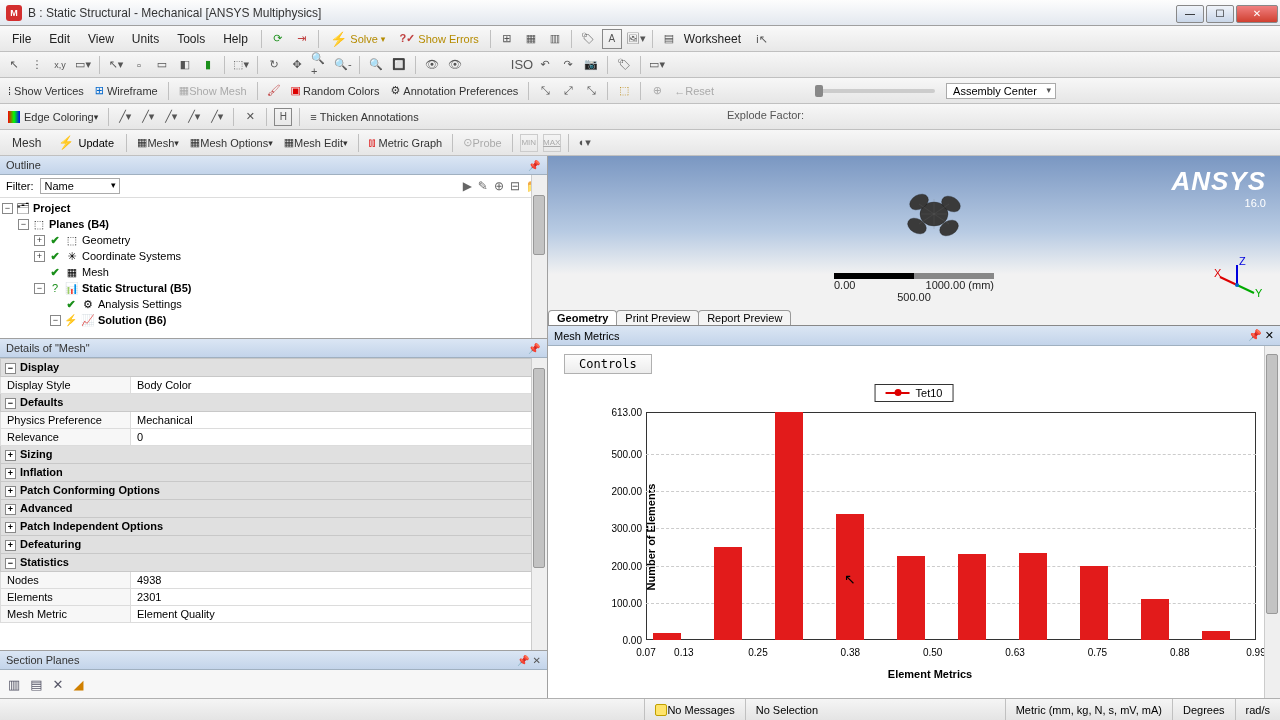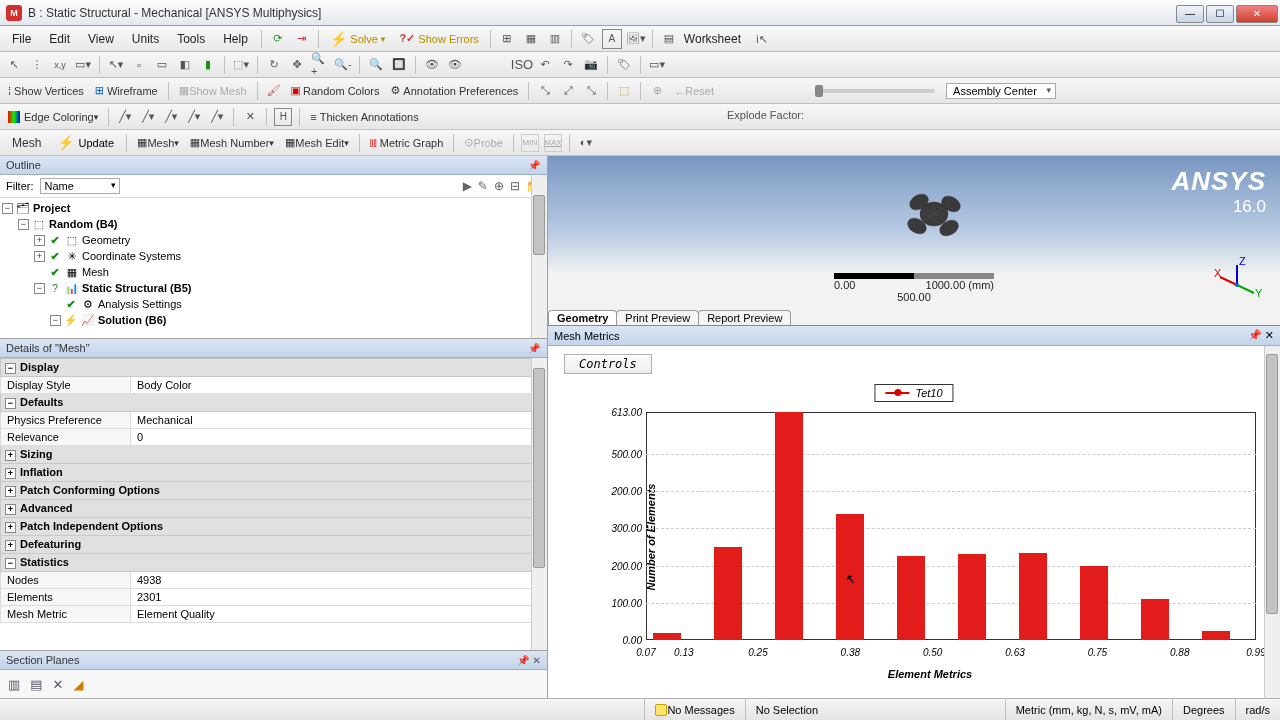--- a/index.html
+++ b/index.html
@@ -77,32 +77,32 @@
 
 
 .section-planes { border-top:1px solid #a0a0a0;}
 .sp-body{ background:#f7f7f7; height:28px; display:flex; align-items:center; gap:10px; padding:0 8px;}
 .sp-body .ticon{ font-size:13px; color:#556; cursor:pointer;}
 
 
 .viewport { height:170px; background: linear-gradient(#7a97c2 0%, #b8cbe3 45%, #f2f2f2 70%, #f2f2f2 100%); position:relative; border-bottom:1px solid #888;}
 .ansys-logo { position:absolute; right:14px; top:10px; text-align:right; color:#fff; }
 .ansys-logo .big{ font-size:26px; font-weight:bold; letter-spacing:1px; font-style:italic;}
-.ansys-logo .ver{ font-size:17px; }
+.ansys-logo .ver{ font-size:11px; }
 .triad { position:absolute; right:18px; bottom:20px; width:50px; height:50px;}
 .scalebar { position:absolute; left:50%; transform:translateX(-50%); bottom:22px; text-align:center; font-size:11px; color:#222;}
 .scalebar .bar{ width:160px; height:6px; background:linear-gradient(to right,#000 50%,#888 50%); margin:2px auto;}
 .model-blob { position:absolute; left:48%; top:28px; width:70px; height:60px; }
 .view-tabs { position:absolute; left:0; right:0; bottom:0; height:20px; display:flex; align-items:flex-end; background:transparent;}
 .vtab { background:#f4f4f4; border:1px solid #999; border-bottom:none; border-radius:4px 4px 0 0; padding:1px 8px; margin-right:-1px; font-size:11px; cursor:pointer;}
 .vtab.active{ background:#fff; font-weight:bold;}
 
 
 .metrics-header { background:linear-gradient(#dbe6f4,#c3d4ea); padding:3px 6px; display:flex; justify-content:space-between; align-items:center; border-bottom:1px solid #a0b0c0;}
-.metrics-body { flex:1; background:#fff; position:relative; overflow:hidden;font-style:italic;}
+.metrics-body { flex:1; background:#fff; position:relative; overflow:hidden;}
 .controls-btn { display:inline-block; border:1px solid #b0b0b0; background:linear-gradient(#fdfdfd,#ececec); padding:2px 14px; margin:8px 0 0 16px; font-family:monospace; font-size:12px; cursor:pointer;}
 .legend { position:absolute; left:50%; transform:translateX(-50%); top:38px; border:1px solid #333; padding:2px 10px; display:flex; align-items:center; gap:6px; background:#fff; font-size:11px;}
 .legend .swatch{ width:24px; height:2px; background:#d00; position:relative;}
 .legend .swatch::before{content:"";position:absolute;left:9px;top:-3px;width:7px;height:7px;background:#d00;border-radius:50%;}
 
 
 .chart { position:absolute; left:56px; right:24px; top:66px; bottom:36px; }
 .chart .plot { position:absolute; left:42px; right:0; top:0; bottom:22px; border:1px solid #333;}
 .chart .ylabel{ position:absolute; left:-6px; top:50%; transform:translateY(-50%) rotate(-90deg); font-weight:bold; font-size:11px; white-space:nowrap;}
 .chart .xlabel{ position:absolute; left:0; right:0; bottom:-18px; text-align:center; font-weight:bold; font-size:11px;}
@@ -269,21 +269,21 @@
       <span class="bolt">⚡</span>
       <span>Update</span>
     </div>
   <div class="sep"></div>
   <div class="tlabel dropdown-arrow">
       <span>▦ </span>
       <span>Mesh</span>
     </div>
   <div class="tlabel dropdown-arrow">
       <span>▦ </span>
-      <span>Mesh Number</span>
+      <span>Mesh Options</span>
     </div>
   <div class="tlabel dropdown-arrow">
       <span>▦ </span>
       <span>Mesh Edit</span>
     </div>
   <div class="sep"></div>
   <div class="tlabel">
       <span style="color:#d00;margin-right:3px;">⫾⫾</span>
       <span>Metric Graph</span>
     </div>
@@ -321,21 +321,21 @@
       </div>
       <div class="tree">
         <div class="tree-row ind0 bold">
             <span class="exp">−</span>
             <span class="icon">🗂</span>
             <span class="label">Project</span>
           </div>
         <div class="tree-row ind1 bold">
             <span class="exp">−</span>
             <span class="icon">⬚</span>
-            <span class="label">Random (B4)</span>
+            <span class="label">Planes (B4)</span>
           </div>
         <div class="tree-row ind2">
             <span class="exp">+</span>
             <span class="icon chk">✔</span>
             <span class="icon">⬚</span>
             <span class="label">Geometry</span>
           </div>
         <div class="tree-row ind2">
             <span class="exp">+</span>
             <span class="icon chk">✔</span>

